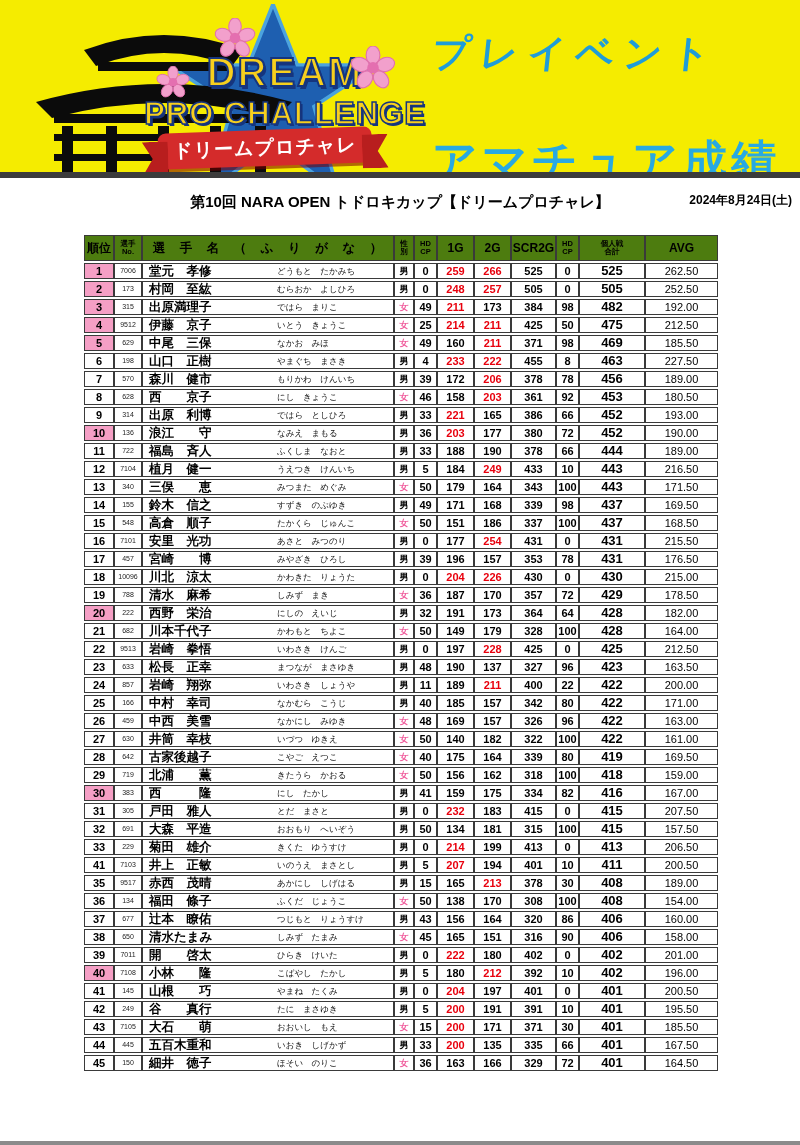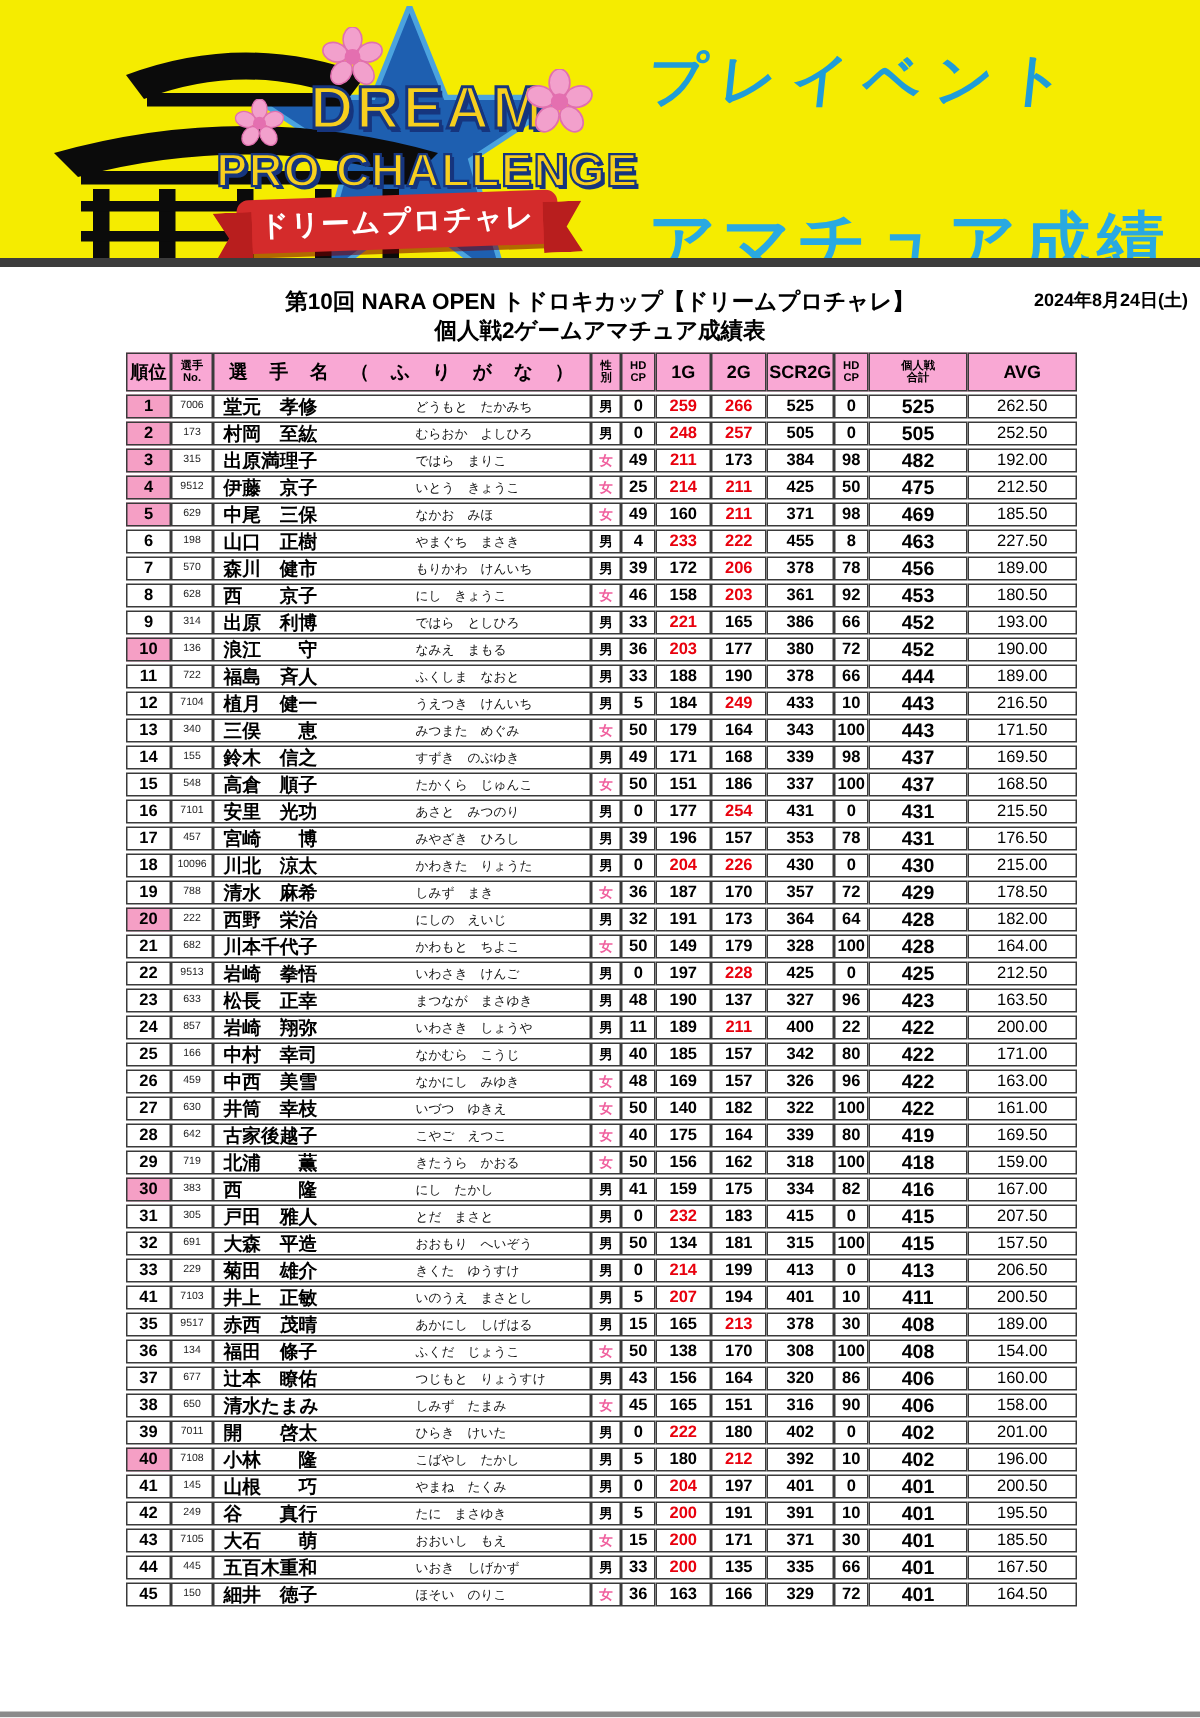--- a/index.html
+++ b/index.html
@@ -37,21 +37,21 @@
   
   .doc-title{position:absolute;left:0;top:192px;width:800px;text-align:center;color:#000;}
   .doc-title .l1{font-size:15px;font-weight:700;line-height:19px;}
   .doc-title .l2{font-size:15px;font-weight:700;line-height:19px;}
   .doc-date{position:absolute;right:8px;top:192px;font-size:12px;font-weight:700;color:#000;}
 
   
   .tbl-wrap{position:absolute;left:84px;top:233px;width:634px;}
   table{border-collapse:separate;border-spacing:0 2px;width:634px;table-layout:fixed;}
   th,td{border:1px solid #3A3A3A;padding:0;text-align:center;vertical-align:middle;overflow:hidden;white-space:nowrap;}
-  thead th{background:#f9a8d4;height:24px;font-size:12px;font-weight:700;color:#000;}
+  thead th{background:#4d7c0f;height:24px;font-size:12px;font-weight:700;color:#000;}
   thead .stack{display:flex;flex-direction:column;line-height:8px;font-size:7.5px;justify-content:center;height:100%;}
   thead .h-name{font-size:12.5px;letter-spacing:1px;}
   tbody td{height:14px;font-size:11px;color:#000;background:#fff;line-height:14px;}
   td.c-rank{font-weight:700;}
   td.c-rank.pink{background:#F59FC5;}
   td.c-no{font-size:7px;color:#222;}
   td.c-name{text-align:left;}
   td.c-name .inner{display:flex;align-items:center;width:100%;}
   td.c-name .nm{display:inline-block;width:128px;padding-left:6px;font-size:12.5px;font-weight:700;letter-spacing:0;}
   td.c-name .kana{display:inline-block;font-size:8.5px;color:#111;}
@@ -123,21 +123,20 @@
       </g>
         <circle cx="20" cy="19" r="5" fill="#E46FB0"></circle>
     </svg>
     <div class="pre-event">プレイベント</div>
     <div class="results-label">アマチュア成績表</div>
   </div>
   <div class="banner-underline"></div>
 
   <div class="doc-title">
     <div class="l1">第10回 NARA OPEN トドロキカップ【ドリームプロチャレ】</div>
-    <div class="l2">個人戦2ゲームアマチュア成績表</div>
   </div>
   <div class="doc-date">2024年8月24日(土)</div>
 
   <div class="tbl-wrap">
     <table>
       <colgroup>
         <col style="width:30px">
           <col style="width:28px">
           <col style="width:252px">
           <col style="width:20px">

